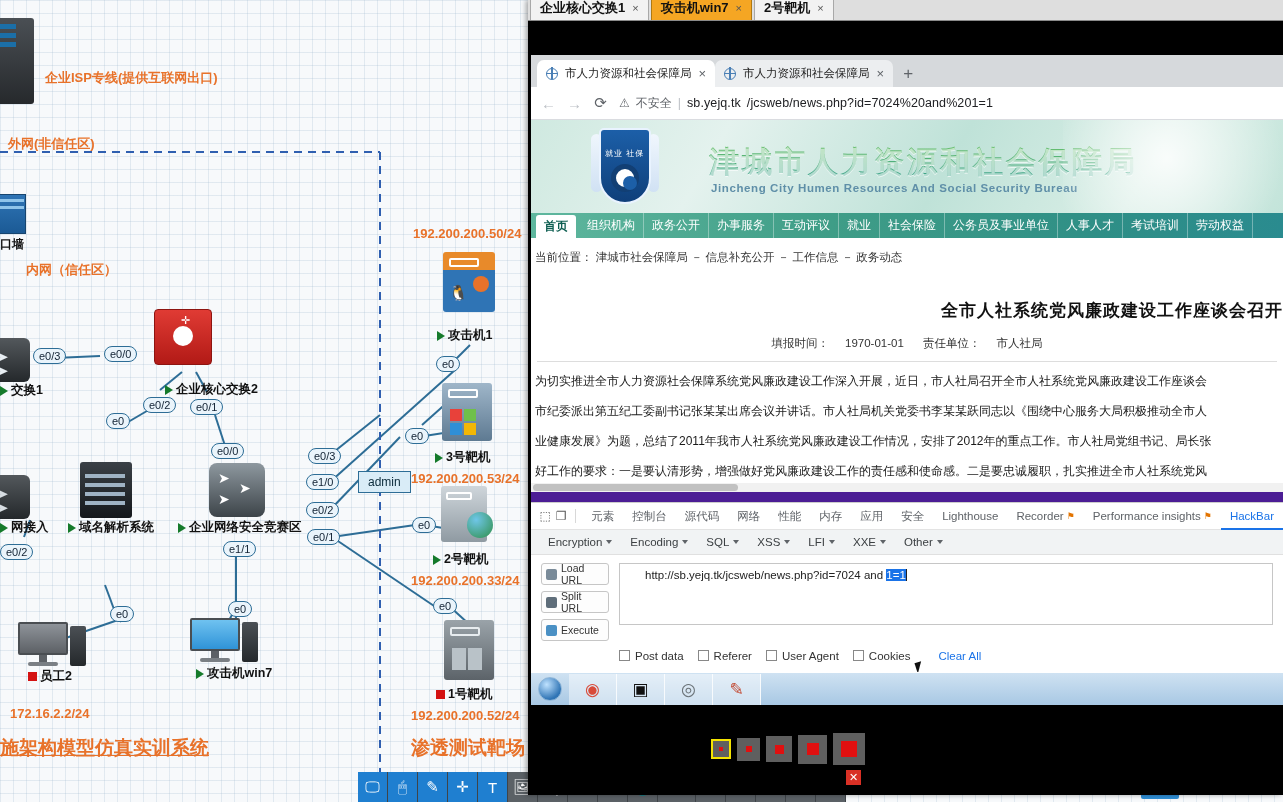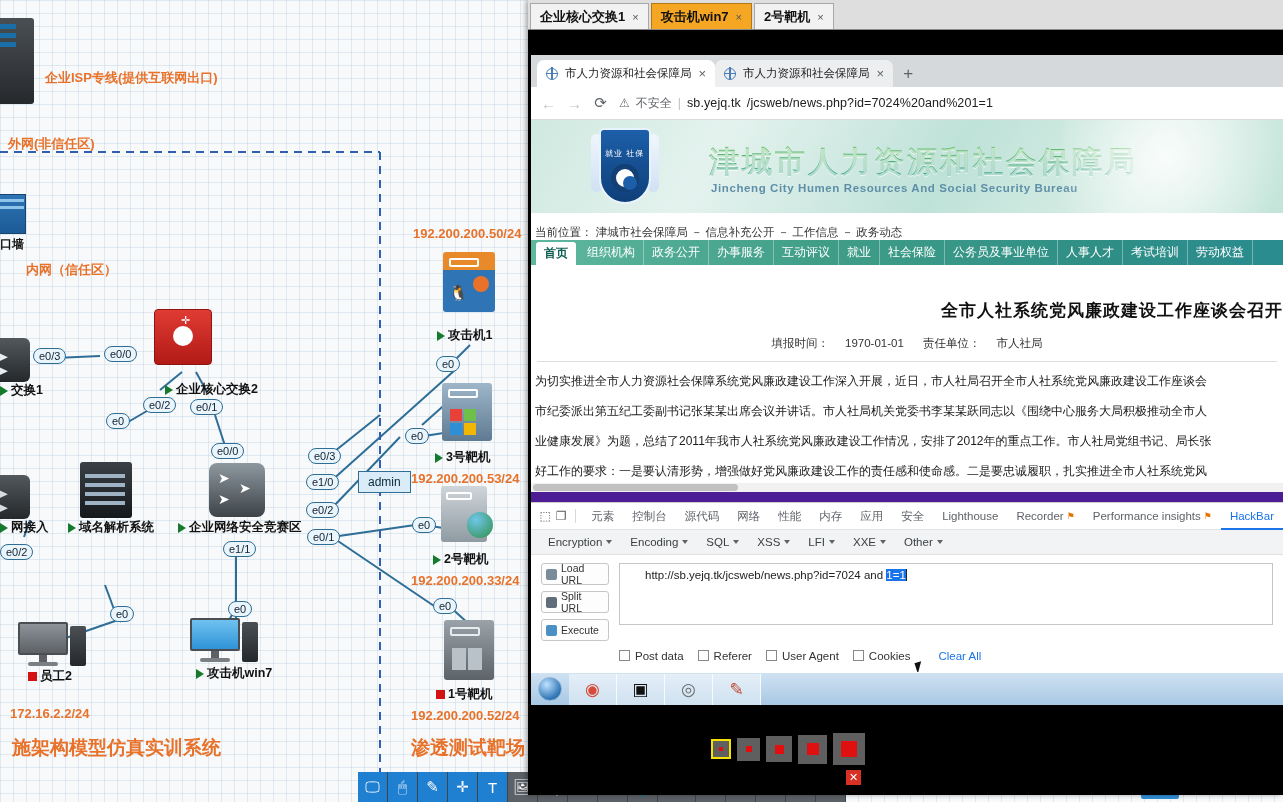--- a/index.html
+++ b/index.html
@@ -62,21 +62,21 @@
   }
   .phys-badge { background:#2f8fd6; color:#fff; font-size:12px; padding:2px 7px; border-radius:2px; font-weight:bold; }
   .zoom-bar { width:60px;height:9px;background:#2f6fae;border-radius:5px; }
 
   
   #vmwin {
     position:absolute; left:528px; top:0; width:755px; height:795px;
     background:#000; z-index:10; box-shadow:-2px 0 5px rgba(0,0,0,.35);
   }
   #vmtabs {
-    height:30px; background:#dedede; display:flex; align-items:flex-end;
+    height:21px; background:#dedede; display:flex; align-items:flex-end;
     border-bottom:1px solid #8a8a8a; padding-left:2px;
   }
   .vmtab {
     height:26px; display:flex; align-items:center; gap:7px; padding:0 9px;
     font-size:13px; font-weight:bold; color:#111; background:#f2f2f2;
     border:1px solid #a8a8a8; border-bottom:none; margin-right:2px;
   }
   .vmtab.active { background:#f5a623; border-color:#b07a12; }
   .vmtab .x { font-size:11px; color:#555; font-weight:normal; }
 
@@ -403,35 +403,35 @@
           <div class="wheat" style="left:0;"></div>
           <div class="wheat" style="right:0;"></div>
           <div class="emblem-shield"></div>
           <div class="emblem-txt">就业 社保</div>
           <div class="emblem-gear"></div>
         </div>
         <div class="banner-cn">津城市人力资源和社会保障局</div>
         <div class="banner-en">Jincheng City Humen Resources And Social Security Bureau</div>
       </div>
 
-      <div id="breadcrumb">当前位置： 津城市社会保障局 －  信息补充公开 －  工作信息 －  政务动态</div>
-
       <div id="site-nav">
           <div class="navitem home">首页</div>
           <div class="navitem">组织机构</div>
           <div class="navitem">政务公开</div>
           <div class="navitem">办事服务</div>
           <div class="navitem">互动评议</div>
           <div class="navitem">就业</div>
           <div class="navitem">社会保险</div>
           <div class="navitem">公务员及事业单位</div>
           <div class="navitem">人事人才</div>
           <div class="navitem">考试培训</div>
           <div class="navitem">劳动权益</div>
         </div>
+
+      <div id="breadcrumb">当前位置： 津城市社会保障局 －  信息补充公开 －  工作信息 －  政务动态</div>
       <div id="art-title">全市人社系统党风廉政建设工作座谈会召开</div>
       <div id="art-meta">
         <span>填报时间：</span><span>1970-01-01</span>
         <span>责任单位：</span><span>市人社局</span>
       </div>
       <div id="art-rule"></div>
       <div id="art-body">
           <div class="art-p">为切实推进全市人力资源社会保障系统党风廉政建设工作深入开展，近日，市人社局召开全市人社系统党风廉政建设工作座谈会</div>
           <div class="art-p">市纪委派出第五纪工委副书记张某某出席会议并讲话。市人社局机关党委书李某某跃同志以《围绕中心服务大局积极推动全市人</div>
           <div class="art-p">业健康发展》为题，总结了2011年我市人社系统党风廉政建设工作情况，安排了2012年的重点工作。市人社局党组书记、局长张</div>
@@ -683,21 +683,21 @@
     <div class="port" style="left: 306px; top: 502px;">e0/2</div>
     <div class="port" style="left: 307px; top: 529px;">e0/1</div>
     <div class="port" style="left: 223px; top: 541px;">e1/1</div>
     <div class="port" style="left: 0px; top: 544px;">e0/2</div>
     <div class="port" style="left: 436px; top: 356px;">e0</div>
     <div class="port" style="left: 405px; top: 428px;">e0</div>
     <div class="port" style="left: 412px; top: 517px;">e0</div>
     <div class="port" style="left: 433px; top: 598px;">e0</div>
     <div class="port" style="left: 110px; top: 606px;">e0</div>
     <div class="port" style="left: 228px; top: 601px;">e0</div>
-    <div class="title-big" style="left: 12px; top: 735px;">施架构模型仿真实训系统</div>
+    <div class="title-big" style="left: 0px; top: 735px; text-decoration: underline;">施架构模型仿真实训系统</div>
     <div class="title-big" style="left: 411px; top: 735px;">渗透测试靶场</div>
   </div>
 
 <style>
   
   #topo-text { position:absolute; left:0; top:0; width:530px; height:802px; z-index:4; pointer-events:none; overflow:hidden; }
   #topo-text .port, #topo-text .node-name, #topo-text .zone-label, #topo-text .ip-label, #topo-text .title-big { pointer-events:auto; }
 </style>
 
 </body></html>

